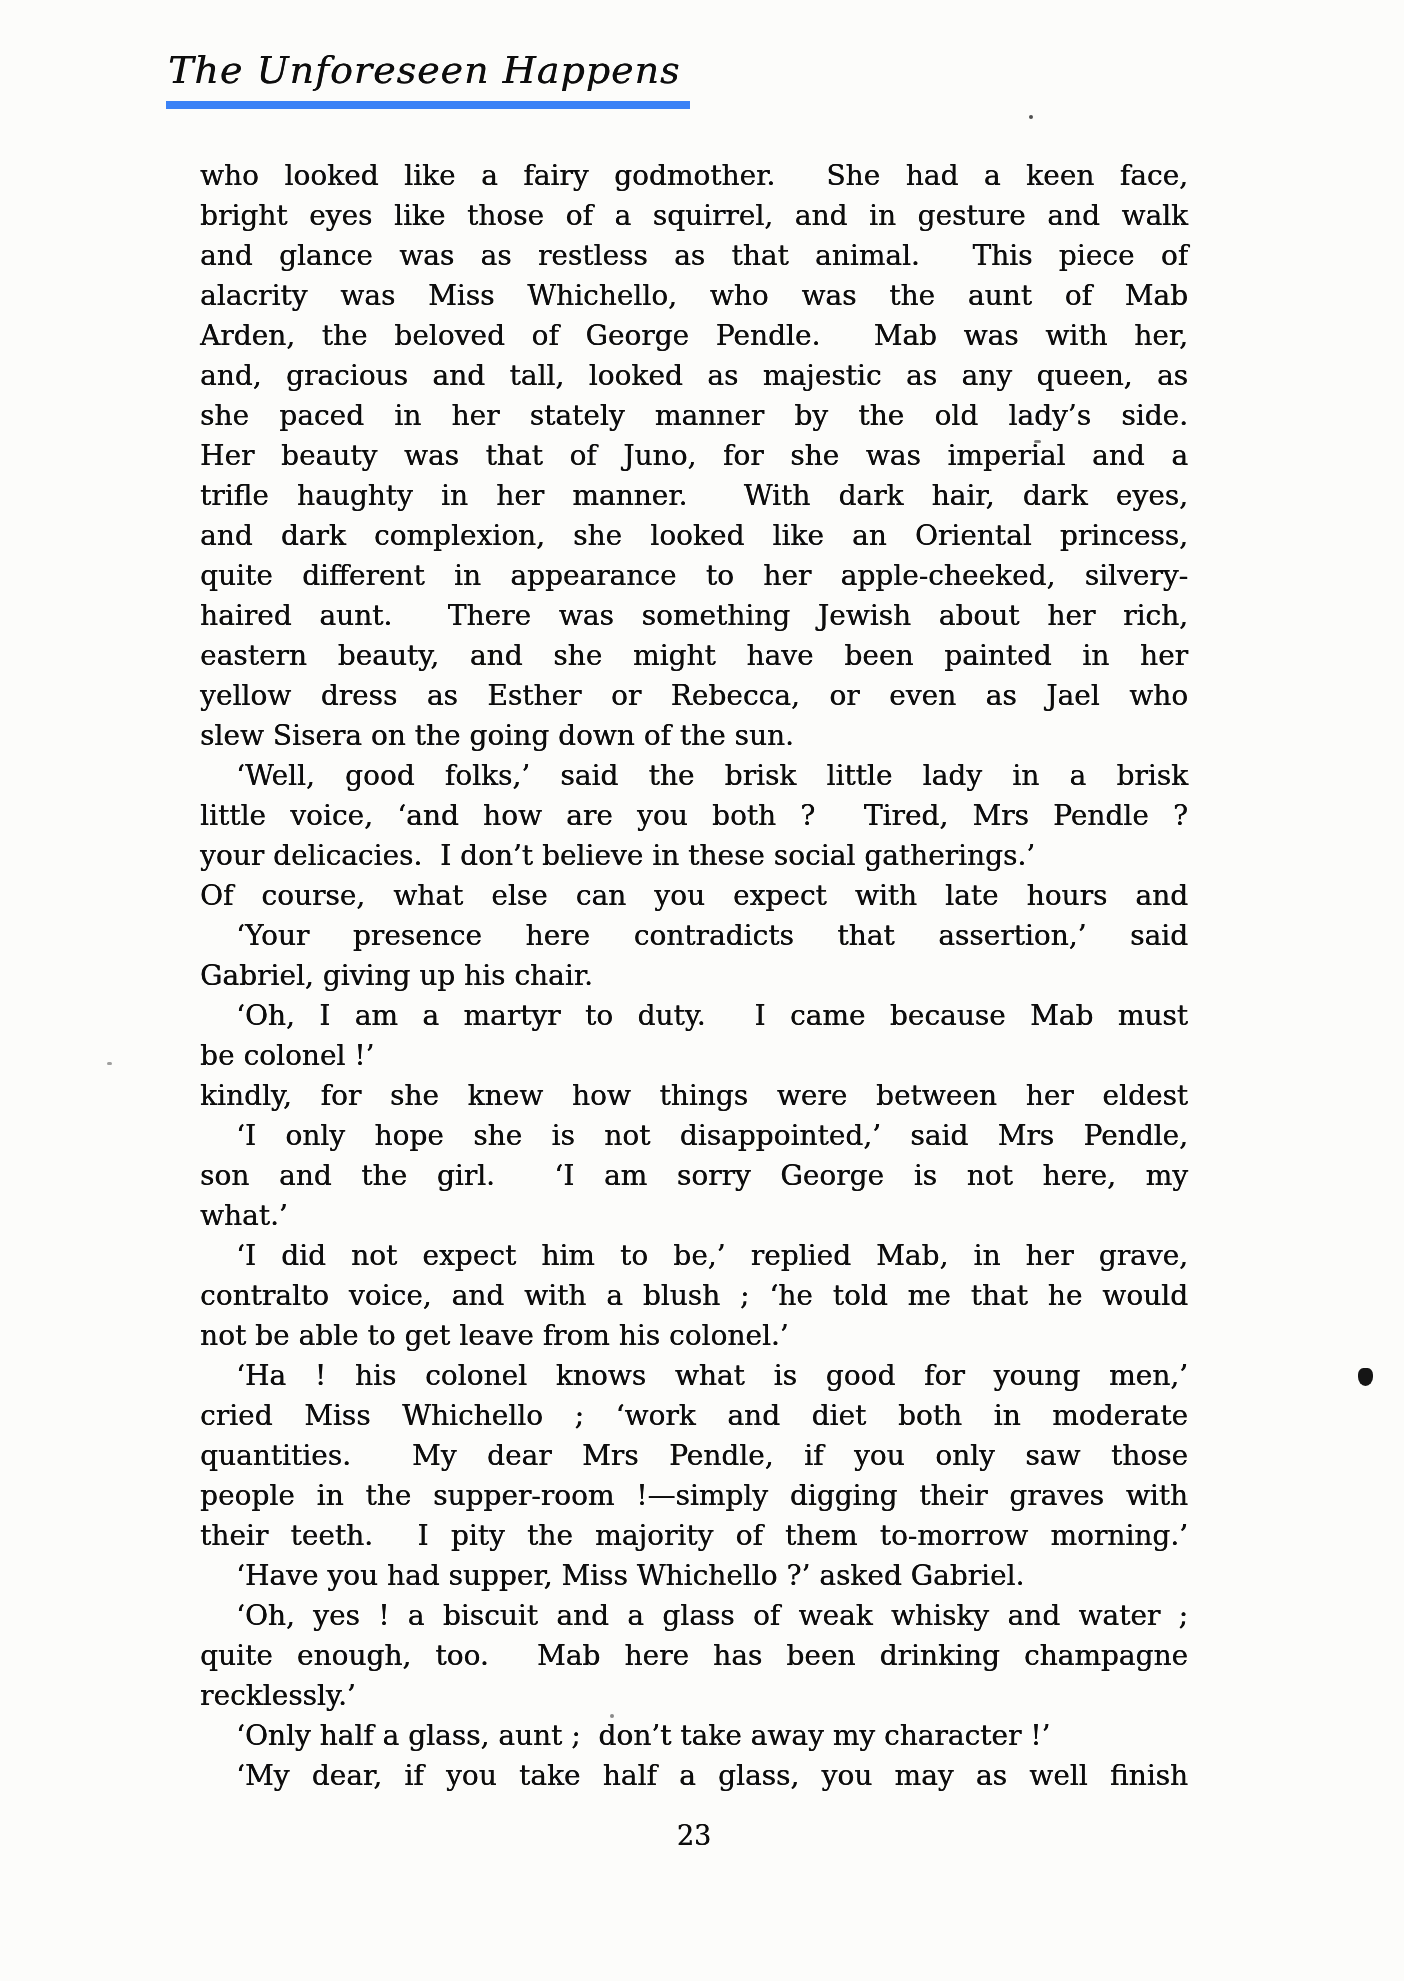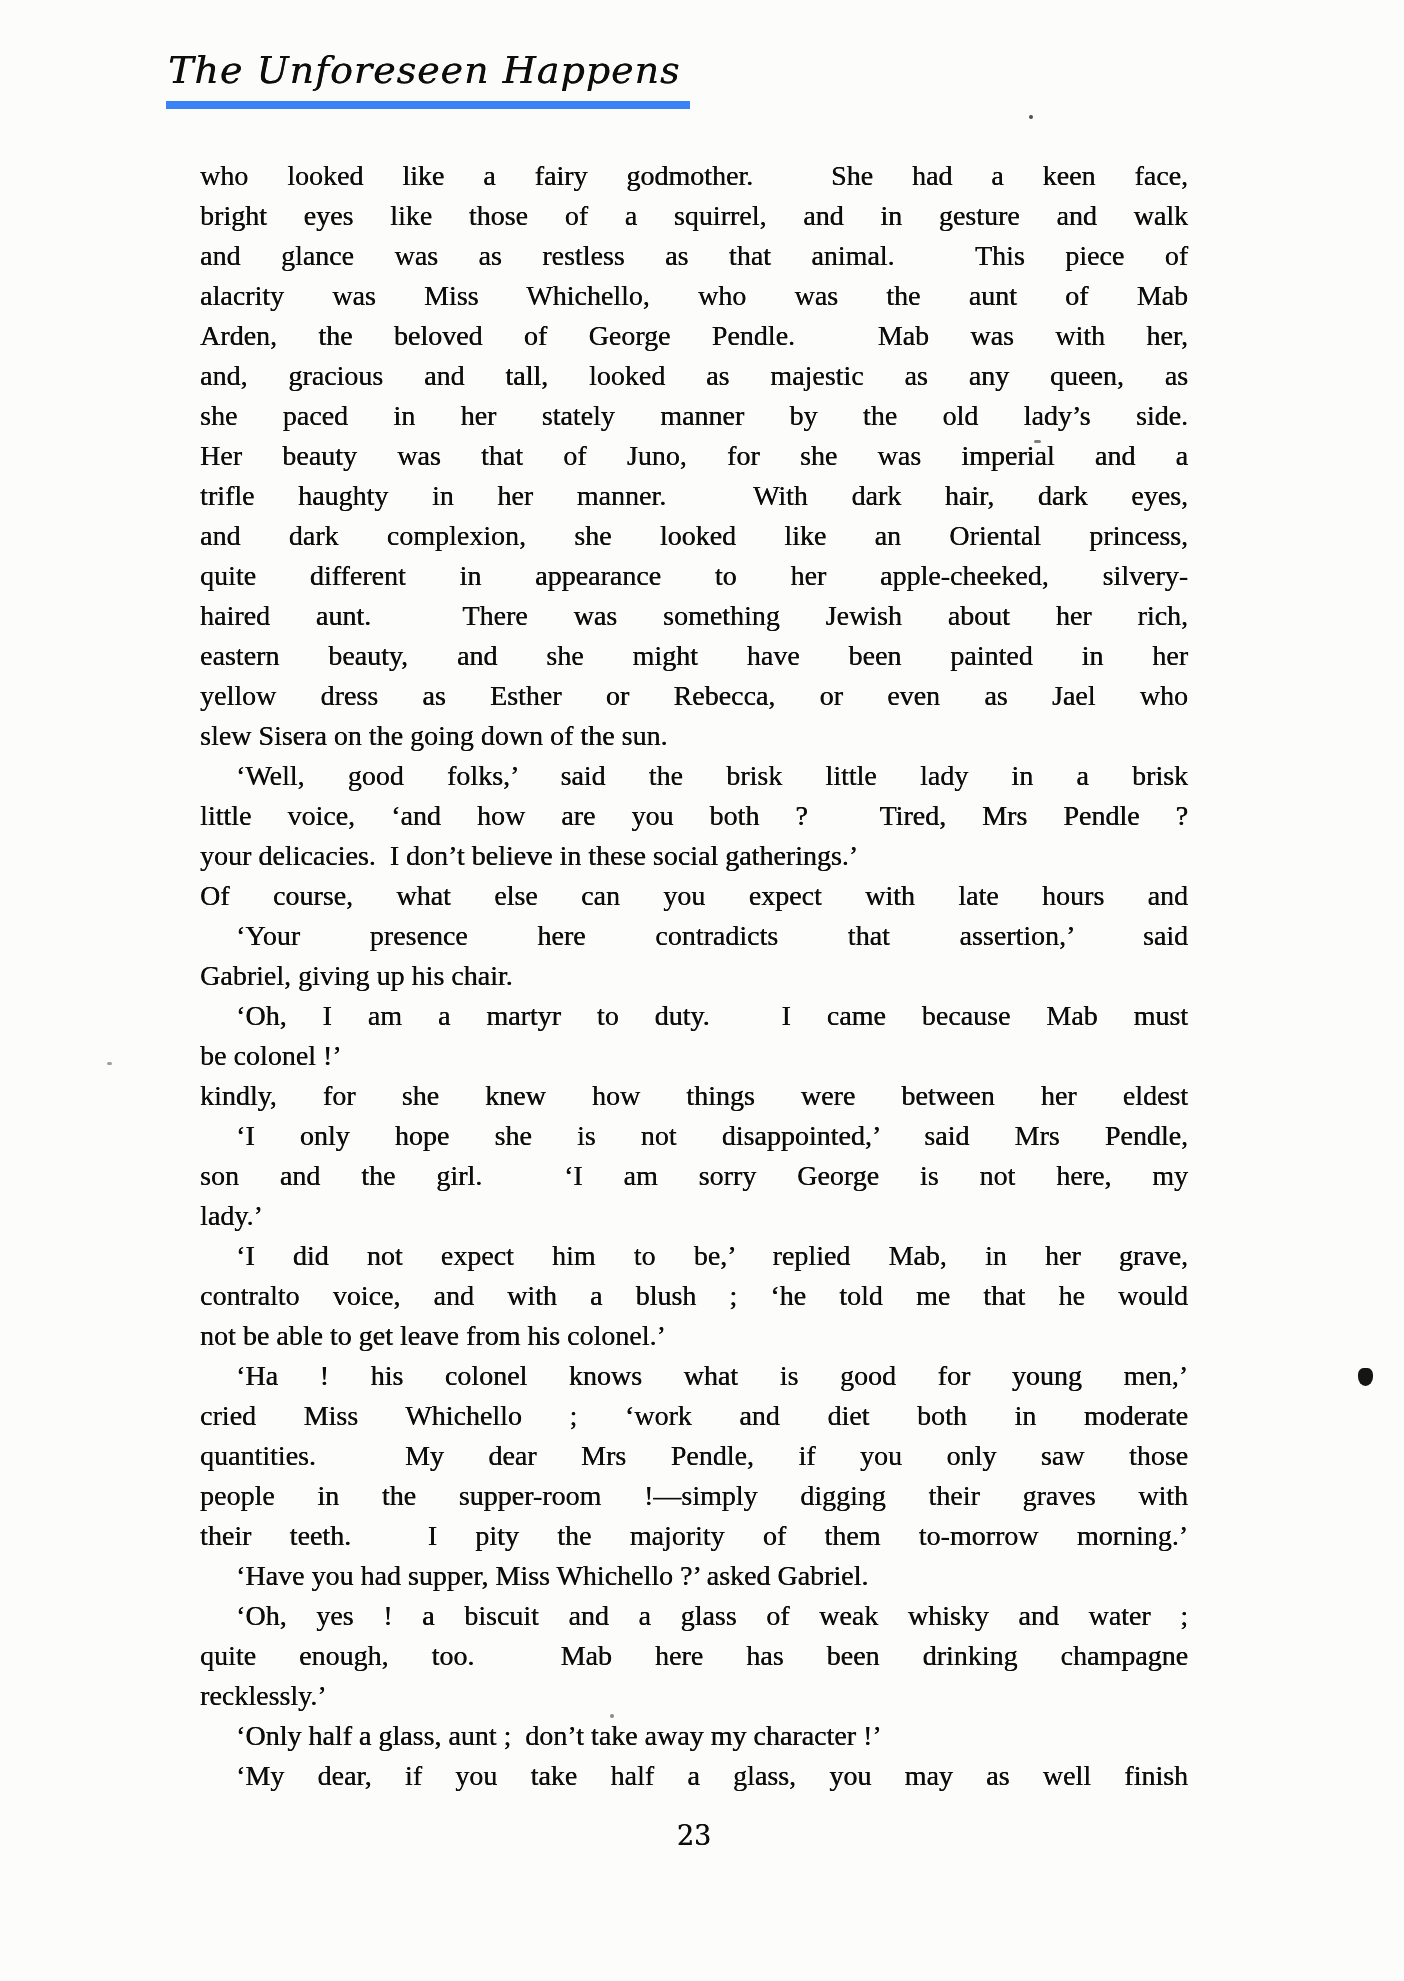--- a/index.html
+++ b/index.html
@@ -18,21 +18,20 @@
     font-size:38px;
     letter-spacing:1px;
     padding:0 10px 9px 2px;
     border-bottom:8px solid #3b82f6;
     text-shadow:0.4px 0 0 currentColor;
   }
   .text-block {
     position:absolute; left:200px; top:156px; width:988px;
     font-size:28px; line-height:40px;
     text-shadow:0.35px 0 0 currentColor;
-    font-family:Liberation Serif, serif;
   }
   .paragraph { margin:0; }
   .line {
     white-space:pre-wrap;
     text-align:justify;
     text-justify:inter-word;
   }
   .line.fill { text-align-last:justify; }
   .line.indent { text-indent:36px; }
   .page-number {
@@ -99,21 +98,21 @@
         <div class="line">Gabriel, giving up his chair.</div>
       </div>
       <div class="paragraph">
         <div class="line fill indent">‘Oh, I am a martyr to duty.  I came because Mab must</div>
         <div class="line">be colonel !’</div>
       </div>
       <div class="paragraph">
         <div class="line fill">kindly, for she knew how things were between her eldest</div>
         <div class="line fill indent">‘I only hope she is not disappointed,’ said Mrs Pendle,</div>
         <div class="line fill">son and the girl.  ‘I am sorry George is not here, my</div>
-        <div class="line">lady.’</div>
+        <div class="line">what.’</div>
       </div>
       <div class="paragraph">
         <div class="line fill indent">‘I did not expect him to be,’ replied Mab, in her grave,</div>
         <div class="line fill">contralto voice, and with a blush ; ‘he told me that he would</div>
         <div class="line">not be able to get leave from his colonel.’</div>
       </div>
       <div class="paragraph">
         <div class="line fill indent">‘Ha ! his colonel knows what is good for young men,’</div>
         <div class="line fill">cried Miss Whichello ; ‘work and diet both in moderate</div>
         <div class="line fill">quantities.  My dear Mrs Pendle, if you only saw those</div>

